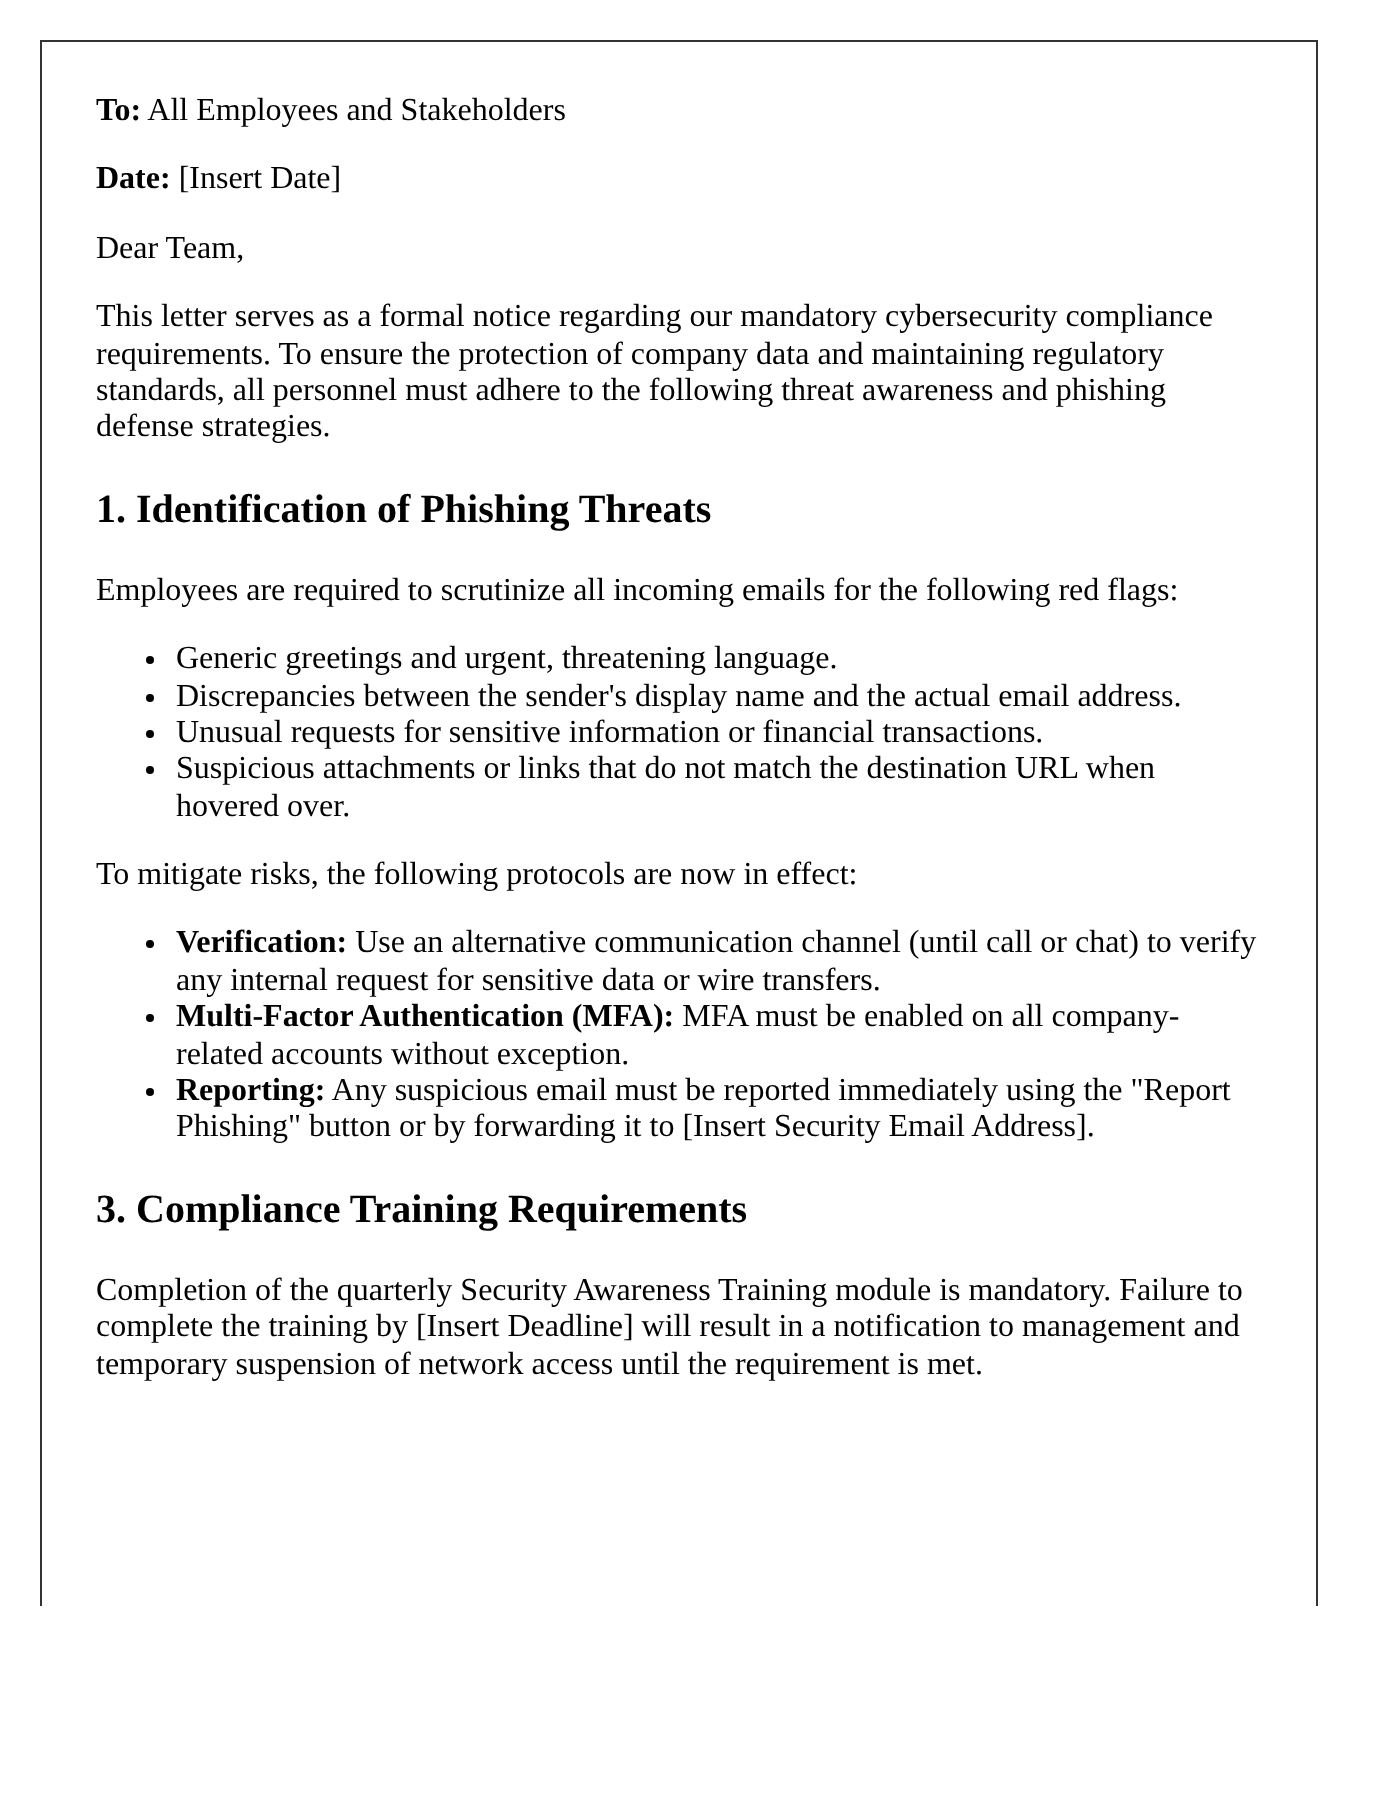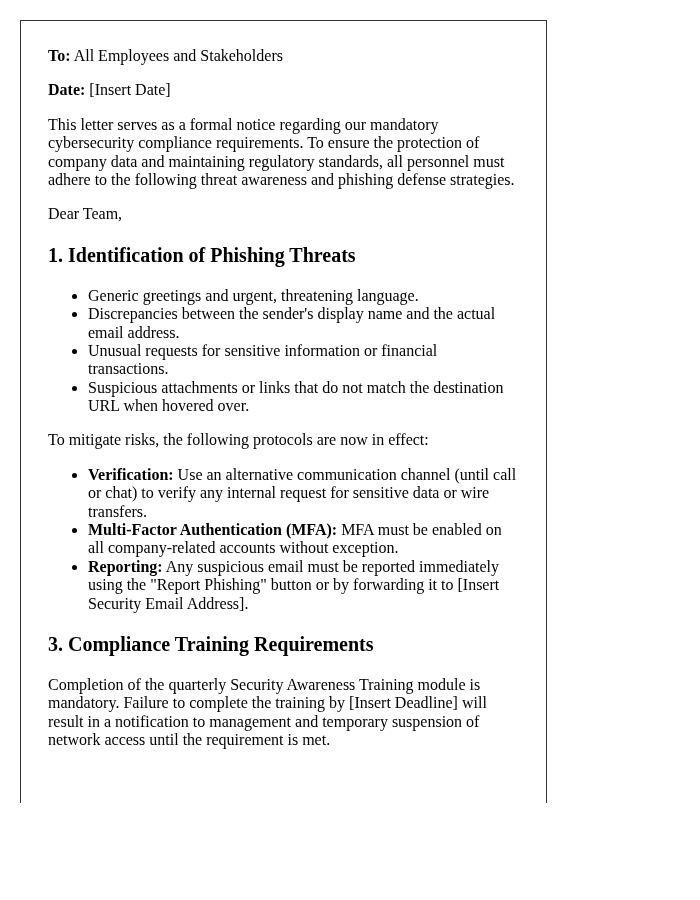--- a/index.html
+++ b/index.html
@@ -11,21 +11,21 @@
     width: 700px;
     height: 900px;
     position: relative;
     font-family: "Liberation Serif", "DejaVu Serif", serif;
     color: #000000;
   }
   .letter {
     position: absolute;
     left: 20px;
     top: 20px;
-    width: 527px;
+    width: 639px;
     height: 783px;
     box-sizing: border-box;
     border: 1px solid #333333;
     border-bottom: none;
     padding: 10px 27px;
     overflow: hidden;
     font-size: 16px;
     line-height: 1.15;
     background: #ffffff;
   }
@@ -52,26 +52,27 @@
 <body>
 
 <div class="letter">
 
   <p><strong>To:</strong> <span>All Employees and Stakeholders</span></p>
 
 
   <p><strong>Date:</strong> <span>[Insert Date]</span></p>
 
 
+  <p>Dear Team,</p>
+
   <p>This letter serves as a formal notice regarding our mandatory cybersecurity compliance requirements. To ensure the protection of company data and maintaining regulatory standards, all personnel must adhere to the following threat awareness and phishing defense strategies.</p>
-
-  <p>Dear Team,</p>
 
   <h2 class="section-heading">1. Identification of Phishing Threats</h2>
 
+  <p>Employees are required to scrutinize all incoming emails for the following red flags:</p>
 
   <ul>
     <li>Generic greetings and urgent, threatening language.</li>
     <li>Discrepancies between the sender's display name and the actual email address.</li>
     <li>Unusual requests for sensitive information or financial transactions.</li>
     <li>Suspicious attachments or links that do not match the destination URL when hovered over.</li>
   </ul>
 
 
   <p>To mitigate risks, the following protocols are now in effect:</p>

